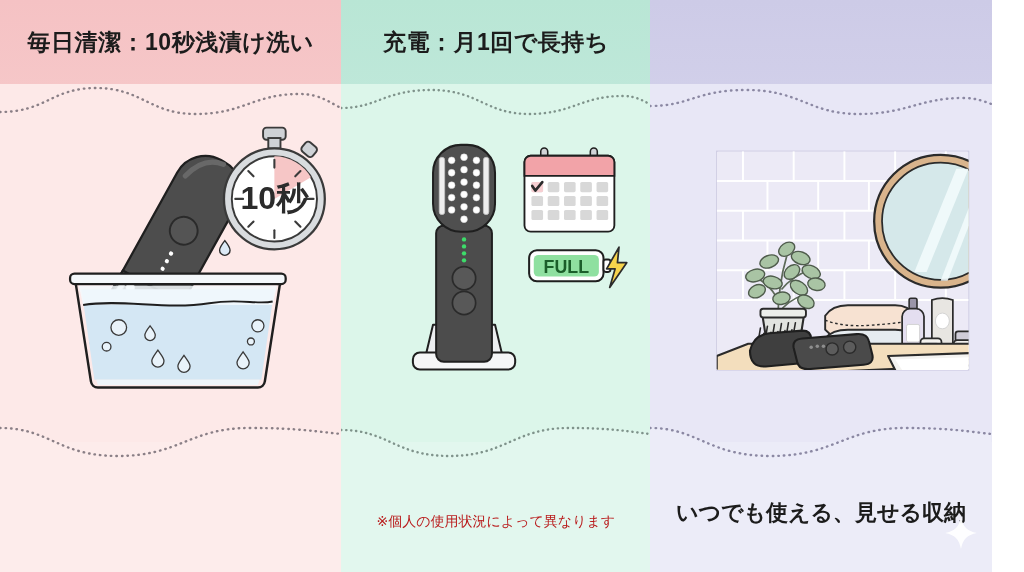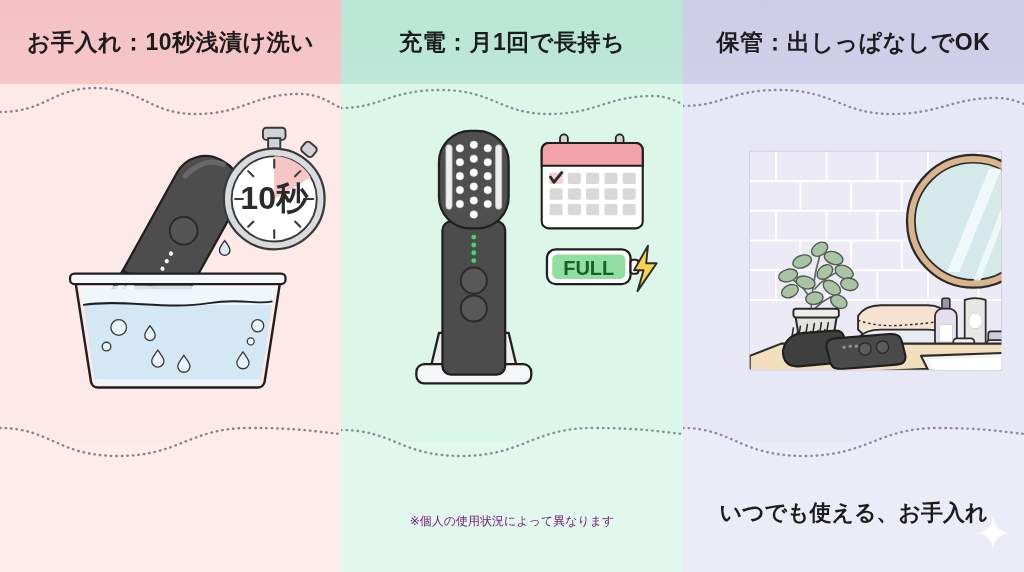--- a/index.html
+++ b/index.html
@@ -4,21 +4,21 @@
 <style>
   * { margin:0; padding:0; box-sizing:border-box; }
   html, body {
     width:1024px; height:572px; overflow:hidden;
     font-family:"Liberation Sans", "DejaVu Sans", sans-serif;
     background:#ffffff;
   }
   .board { position:relative; width:1024px; height:572px; display:flex; }
 
   .panel { position:relative; width:341.33px; height:572px; overflow:hidden; }
-  .panel:nth-child(2) { width:342px;text-align:center; }
+  .panel:nth-child(2) { width:309px;text-align:center; }
 
   
   .band-top  { position:absolute; left:0; top:0; width:100%; height:108px; }
   .band-body { position:absolute; left:0; top:84px; width:100%; height:392px; }
   .band-bot  { position:absolute; left:0; bottom:0; width:100%; height:130px; }
 
   .p1 .band-top  { background:linear-gradient(180deg,#f5c2c4 0%, #f6c8c9 100%); }
   .p1 .band-body { background:#fde9e8; }
   .p1 .band-bot  { background:#fdeceb; }
   .p2 .band-top  { background:linear-gradient(180deg,#b9e6d5 0%, #bfe8da 100%); }
@@ -40,21 +40,21 @@
     font-size:23px; font-weight:bold; color:#1c1c1c; letter-spacing:.5px;
     z-index:5; white-space:nowrap;
   }
   
   .caption-wrap {
     position:absolute; left:0; bottom:0; width:100%; height:118px;
     display:flex; flex-direction:column; align-items:center; justify-content:center;
     z-index:5;
   }
   .caption { font-size:22px; font-weight:bold; color:#1c1c1c; white-space:nowrap; }
-  .subcaption { font-size:12px; color:#701a75; margin-top:17px; white-space:nowrap; }
+  .subcaption { font-size:14px; color:#b91c1c; margin-top:17px; white-space:nowrap; }
 
   
   .art { position:absolute; left:0; top:98px; width:100%; height:320px; z-index:3;padding-left:44px; }
   .art svg { display:block; width:100%; height:100%; }
 
   .sparkle { position:absolute; right:14px; bottom:22px; width:34px; height:34px; z-index:6; }
 </style>
 </head>
 <body>
 
@@ -67,21 +67,21 @@
 
     <svg class="wave top" viewBox="0 0 342 60" preserveAspectRatio="none">
       <path d="M0,34 C46,34 52,10 96,10 C142,10 150,36 196,36 C244,36 254,16 300,16 C322,16 332,26 342,30 L342,60 L0,60 Z" fill="#fde9e8"></path>
       <path d="M0,34 C46,34 52,10 96,10 C142,10 150,36 196,36 C244,36 254,16 300,16 C322,16 332,26 342,30" fill="none" stroke="#8a7f86" stroke-width="2.4" stroke-linecap="round" stroke-dasharray="0.5 5"></path>
     </svg>
     <svg class="wave bot" viewBox="0 0 342 60" preserveAspectRatio="none">
       <path d="M0,16 C50,16 58,44 118,44 C180,44 190,16 250,16 C300,16 320,20 342,22 L342,60 L0,60 Z" fill="#fdeceb"></path>
       <path d="M0,16 C50,16 58,44 118,44 C180,44 190,16 250,16 C300,16 320,20 342,22" fill="none" stroke="#8a7f86" stroke-width="2.4" stroke-linecap="round" stroke-dasharray="0.5 5"></path>
     </svg>
 
-    <div class="head">お手入れ：10秒浅漬け洗い</div>
+    <div class="head">毎日清潔：10秒浅漬け洗い</div>
 
     <div class="art">
       <svg viewBox="0 0 342 320">
 
         <g stroke="#2b2b2b" stroke-width="1.6" fill="#dceaf6">
           <path d="M176,118 c6,8 9,12 9,16 a9,9 0 0 1 -18,0 c0,-4 3,-8 9,-16 Z"></path>
           <path d="M208,140 c4,5 6,8 6,11 a6,6 0 0 1 -12,0 c0,-3 2,-6 6,-11 Z"></path>
           <circle cx="180" cy="98" r="9"></circle>
           <circle cx="199" cy="86" r="5"></circle>
           <path d="M243,92 c5,7 8,10 8,13.5 a8,8 0 0 1 -16,0 c0,-3.5 3,-6.5 8,-13.5 Z"></path>
@@ -299,21 +299,20 @@
 
     <svg class="wave top" viewBox="0 0 340 60" preserveAspectRatio="none">
       <path d="M0,28 C40,28 46,12 96,12 C150,12 158,36 208,36 C256,36 268,20 312,20 C326,20 334,24 340,26 L340,60 L0,60 Z" fill="#e8e7f6"></path>
       <path d="M0,28 C40,28 46,12 96,12 C150,12 158,36 208,36 C256,36 268,20 312,20 C326,20 334,24 340,26" fill="none" stroke="#8b88a3" stroke-width="2.4" stroke-linecap="round" stroke-dasharray="0.5 5"></path>
     </svg>
     <svg class="wave bot" viewBox="0 0 340 60" preserveAspectRatio="none">
       <path d="M0,16 C48,16 58,44 120,44 C184,44 194,16 254,16 C300,16 320,20 340,22 L340,60 L0,60 Z" fill="#ececf8"></path>
       <path d="M0,16 C48,16 58,44 120,44 C184,44 194,16 254,16 C300,16 320,20 340,22" fill="none" stroke="#8b88a3" stroke-width="2.4" stroke-linecap="round" stroke-dasharray="0.5 5"></path>
     </svg>
 
-    <div class="head">保管：出しっぱなしでOK</div>
 
     <div class="art">
       <svg viewBox="0 0 340 320">
 
         <clipPath id="sceneClip">
             <rect x="26" y="38" width="288" height="250" rx="2"></rect>
           </clipPath>
         <rect x="26" y="38" width="288" height="250" fill="#f2f1fa" stroke="#cfcde4" stroke-width="1.6"></rect>
 
         <g clip-path="url(#sceneClip)">
@@ -452,17 +451,17 @@
           </g>
         </g>
       </svg>
     </div>
 
     <svg class="sparkle" viewBox="0 0 34 34">
       <path d="M17,1 C19,11 23,15 33,17 C23,19 19,23 17,33 C15,23 11,19 1,17 C11,15 15,11 17,1 Z" fill="#ffffff" opacity=".95"></path>
     </svg>
 
     <div class="caption-wrap">
-      <div class="caption">いつでも使える、お手入れ</div>
+      <div class="caption">いつでも使える、見せる収納</div>
     </div>
   </div>
 
 </div>
 
 </body></html>

